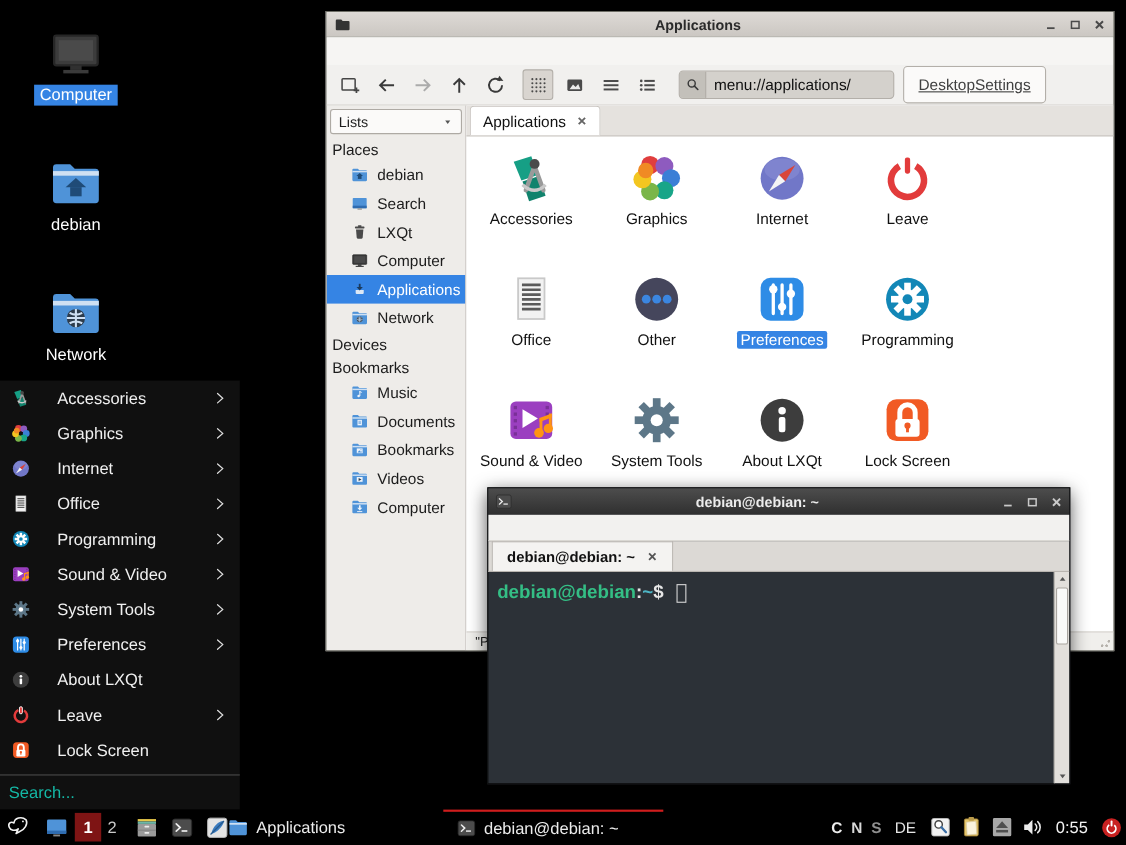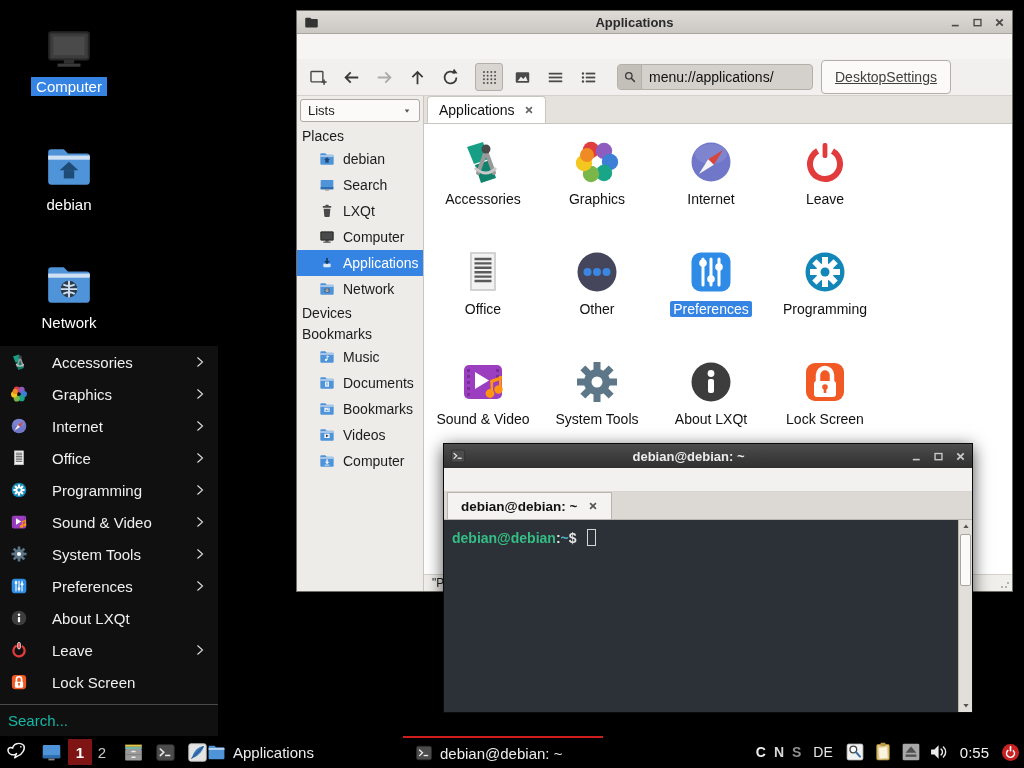--- a/index.html
+++ b/index.html
@@ -71,21 +71,21 @@
   #term{position:absolute;left:443px;top:443px;width:530px;height:270px;border:1px solid #0b0b0b;box-shadow:0 4px 16px rgba(0,0,0,.7);display:flex;flex-direction:column;background:#2c3137;z-index:8;}
   #t-titlebar{height:24px;background:linear-gradient(#4d4d4d,#2f2f2f);display:flex;align-items:center;padding:0 6px;}
   #t-titlebar .ic{width:16px;height:16px;}
   #t-title{flex:1;text-align:center;color:#ececec;font-weight:bold;font-size:13px;}
   #t-titlebar .winbtns{color:#c9c9c9;}
   #t-menubar{height:24px;background:#f2f1ef;display:flex;align-items:center;padding-left:6px;border-bottom:1px solid #d8d5d0;}
   .t-menu-item{padding:2px 10px;font-size:14px;color:#111;}
   #t-tabbar{height:28px;background:#dcd9d5;border-bottom:1px solid #b9b5b0;display:flex;align-items:stretch;}
   #t-tab{margin-left:3px;background:#f4f3f1;border:1px solid #b9b5b0;border-bottom:none;display:flex;align-items:center;gap:11px;padding:0 13px;font-size:13.5px;font-weight:bold;color:#111;}
   #t-tab .tc{width:10px;height:10px;color:#555;}
-  #t-body{flex:1;position:relative;font-family:"DejaVu Sans Mono","Liberation Mono",monospace;font-size:14px;font-weight:bold;}
+  #t-body{flex:1;position:relative;font-family:"DejaVu Sans Mono","Liberation Mono",monospace;font-size:17px;font-weight:bold;}
   #t-prompt{position:absolute;left:8px;top:9px;display:flex;align-items:center;white-space:pre;}
   .tg{color:#34be85;}
   .tw{color:#e6e6e6;}
   .tc2{color:#4db4c4;}
   #t-cursor{display:inline-block;width:9px;height:17px;border:1.5px solid #d6d6d6;margin-left:7px;}
   #t-scroll{position:absolute;right:0;top:0;bottom:0;width:14px;background:#e2dfdb;border-left:1px solid #b9b5b0;}
   .sarrow{position:absolute;left:0;width:100%;height:13px;display:flex;align-items:center;justify-content:center;color:#555;}
   .sarrow svg{width:8px;height:7px;}
   #t-thumb{position:absolute;left:1px;right:1px;top:14px;height:52px;background:#fafaf9;border:1px solid #a9a5a0;border-radius:2px;}
 

